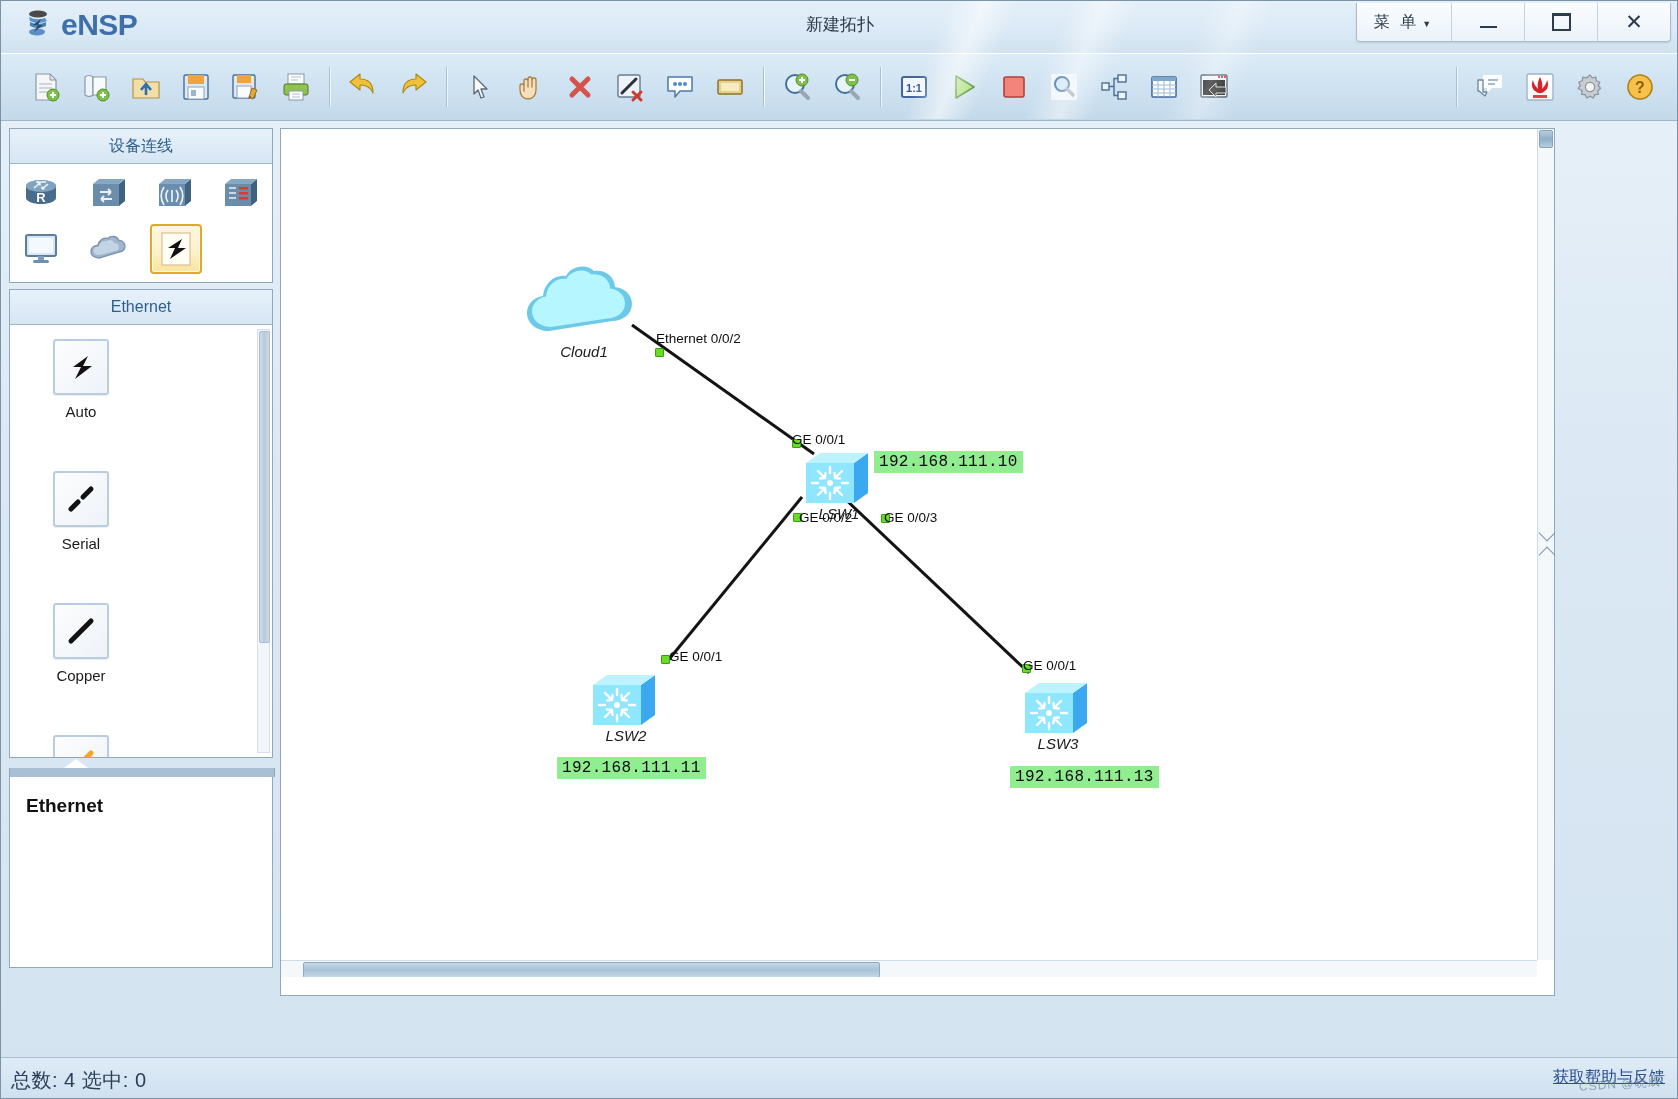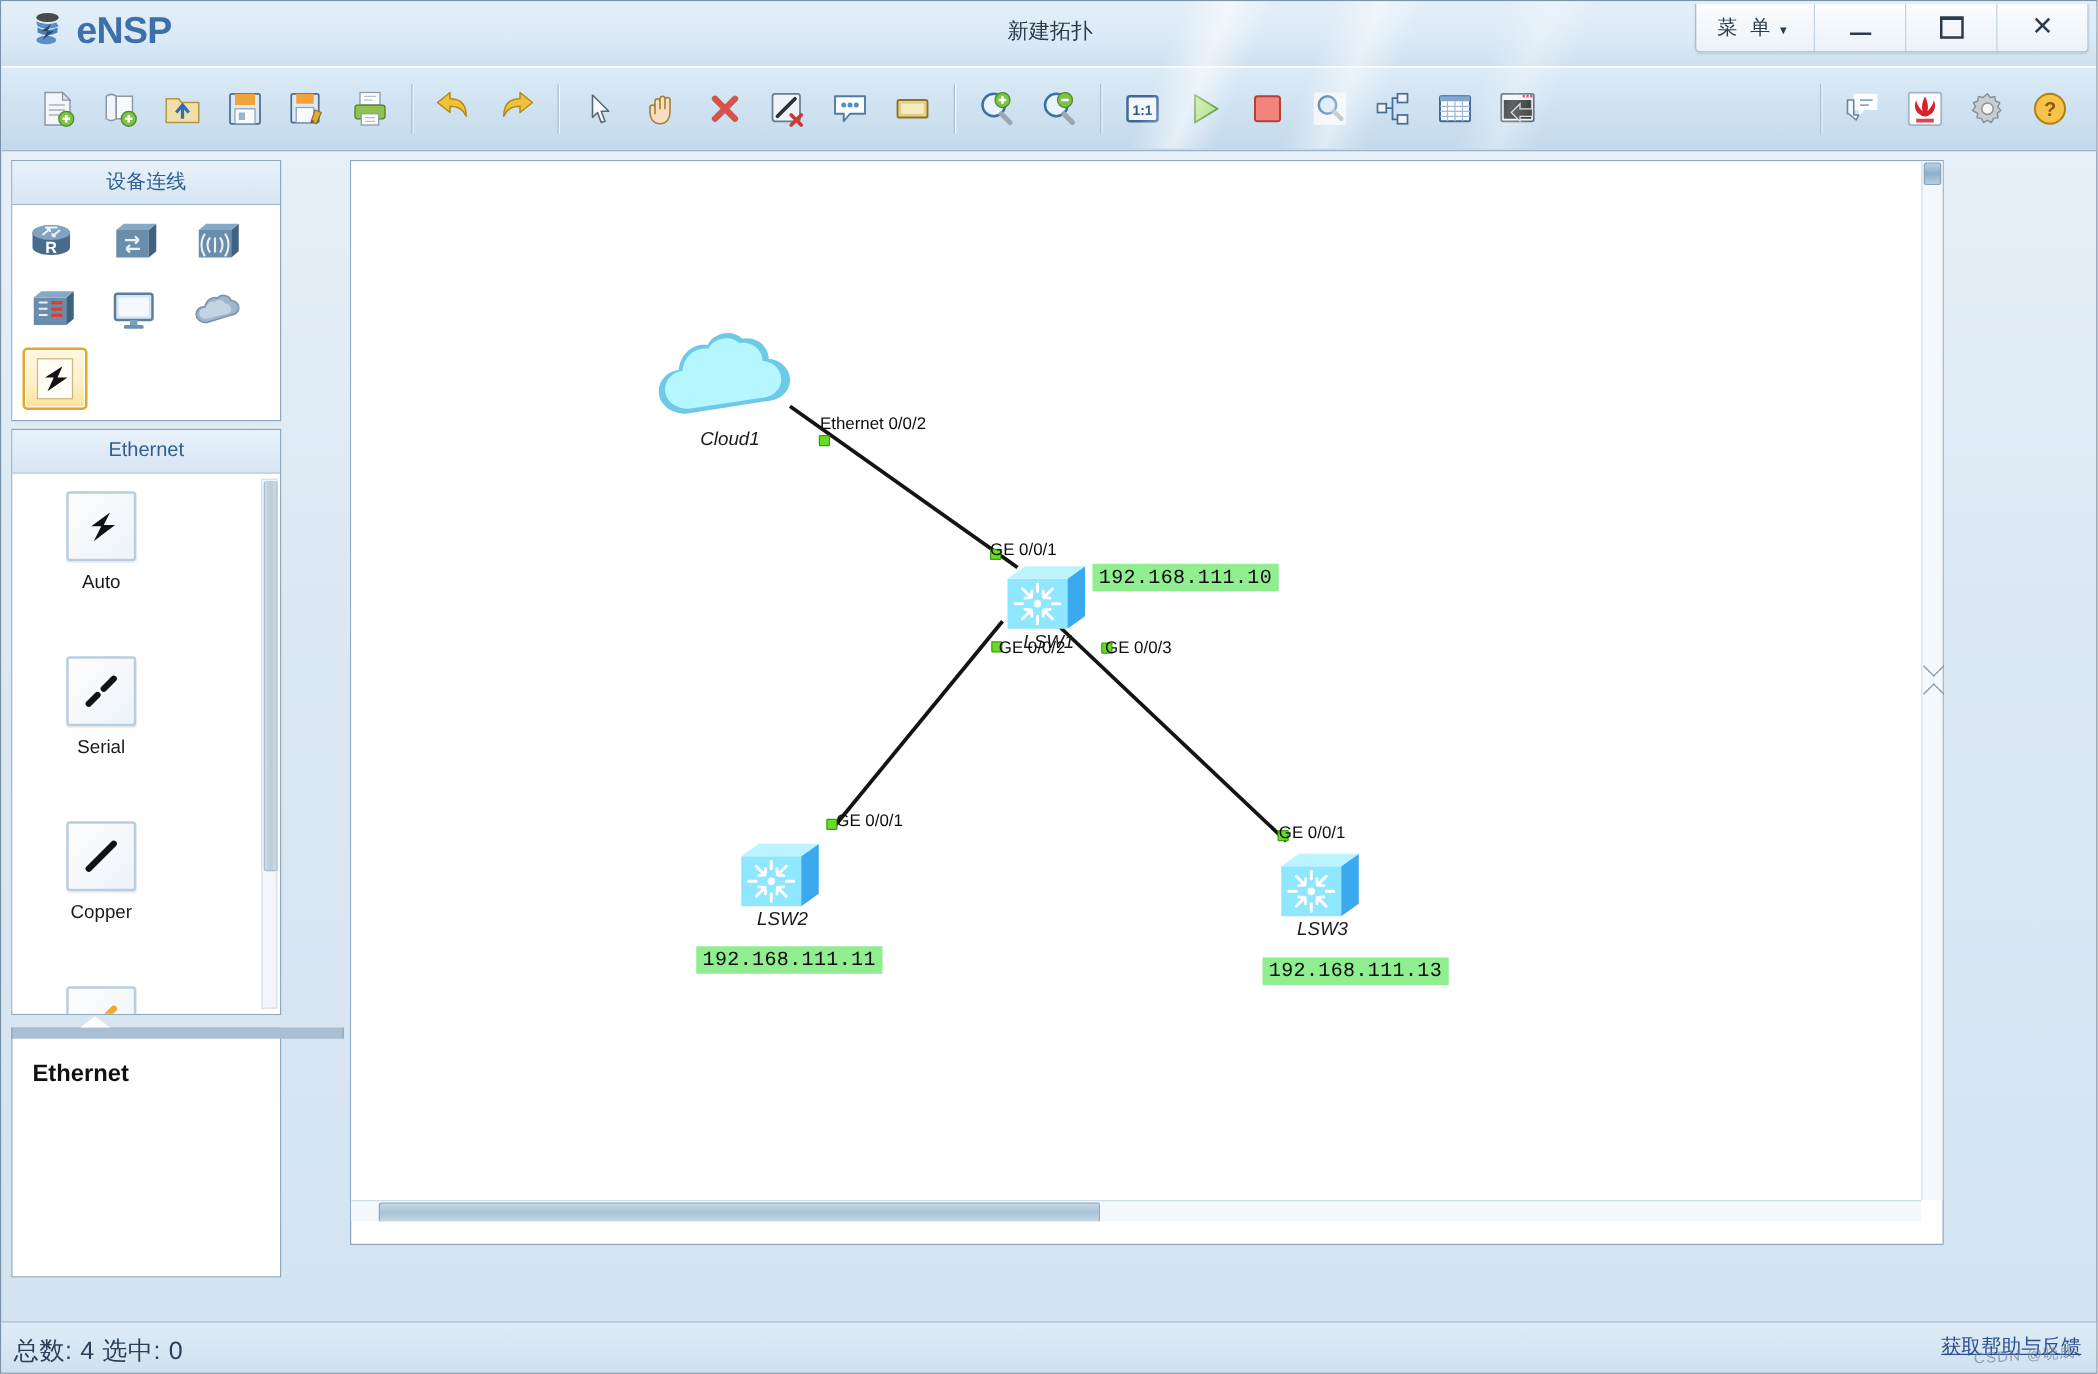--- a/index.html
+++ b/index.html
@@ -75,21 +75,21 @@
   .tb-group{display:flex;align-items:center;height:56px;}
   .tb-sep{width:1px;height:40px;background:#a9c0d3;margin:0 8px;box-shadow:1px 0 0 rgba(255,255,255,.7);}
   .tb-btn{
     width:46px;height:46px;display:flex;align-items:center;justify-content:center;
     border-radius:3px;cursor:default;margin:0 2px;
   }
   .tb-spacer{flex:1 1 auto;}
 
   
   .leftpanel{
-    position:absolute;left:8px;top:127px;width:216px;height:868px;
+    position:absolute;left:8px;top:127px;width:264px;height:868px;
   }
   .panel-box{
     border:1px solid #8fa8bd;background:#ffffff;box-sizing:border-box;
   }
   .panel-hdr{
     height:34px;line-height:34px;text-align:center;font-size:16px;color:#2e5f8f;
     background:linear-gradient(180deg,#e7f1fa 0%,#d6e6f3 100%);
     border-bottom:1px solid #9fb6ca;
   }
   .dev-grid{

